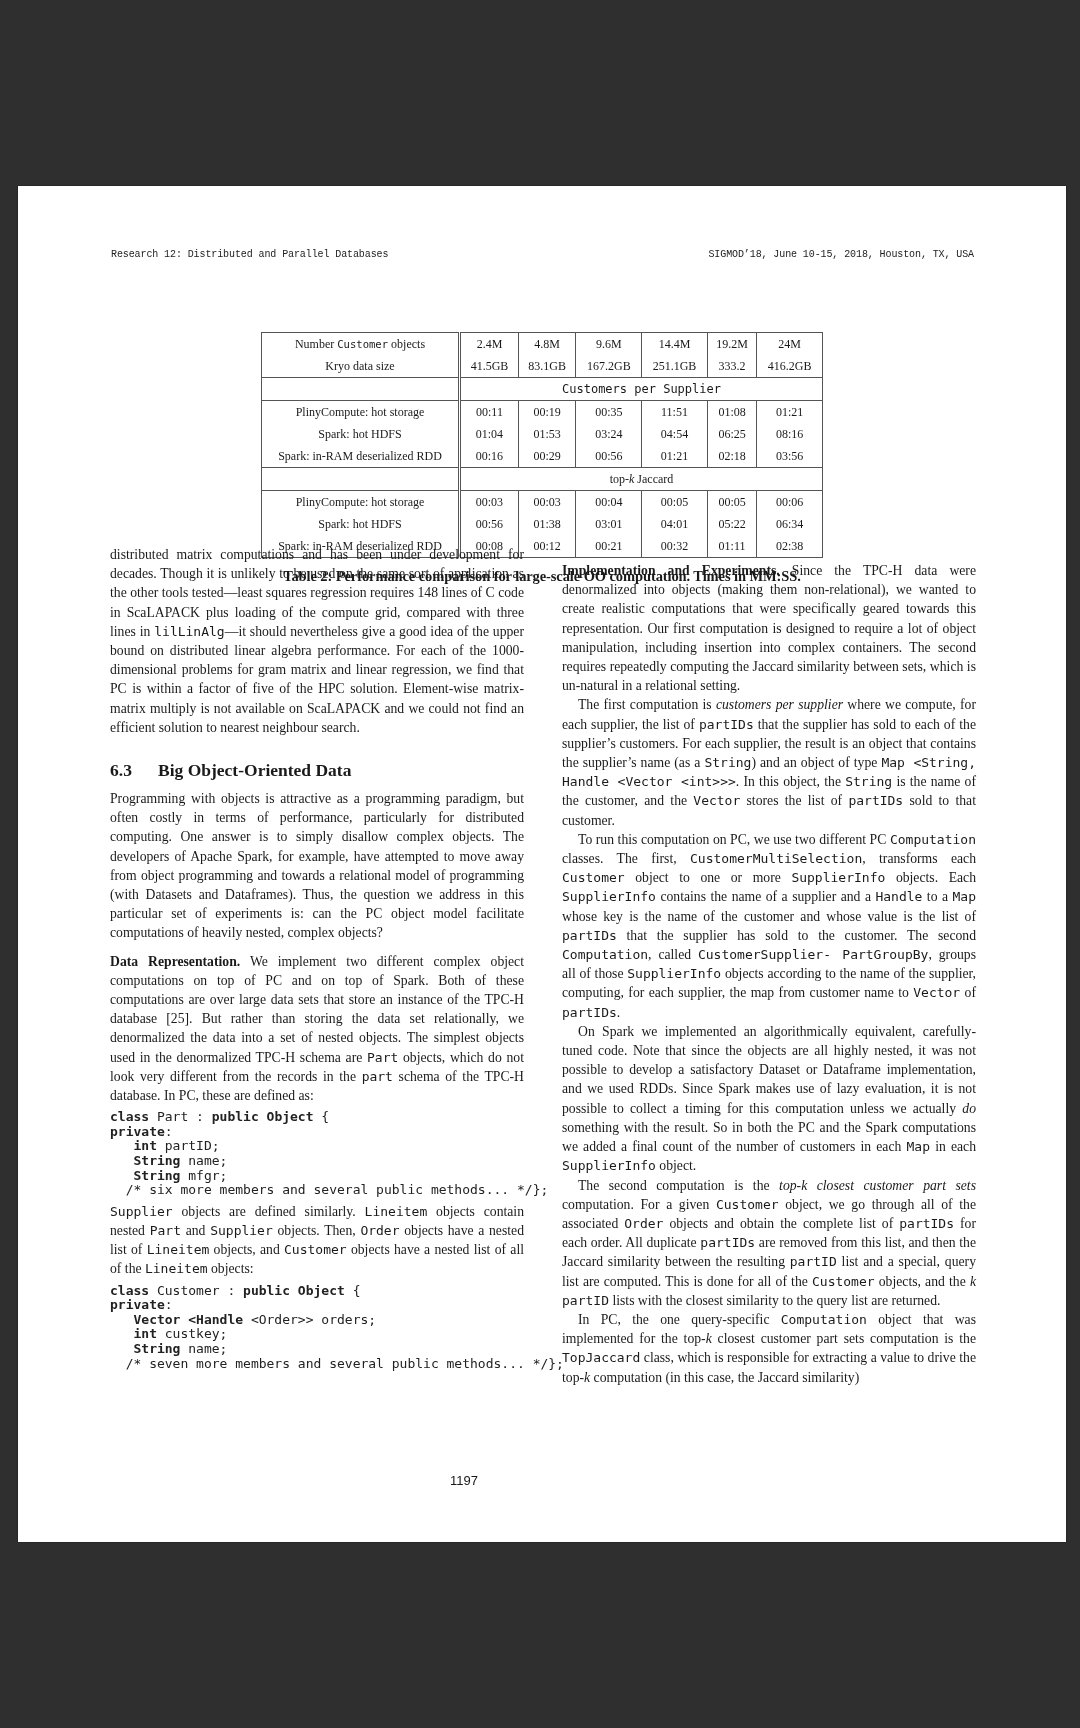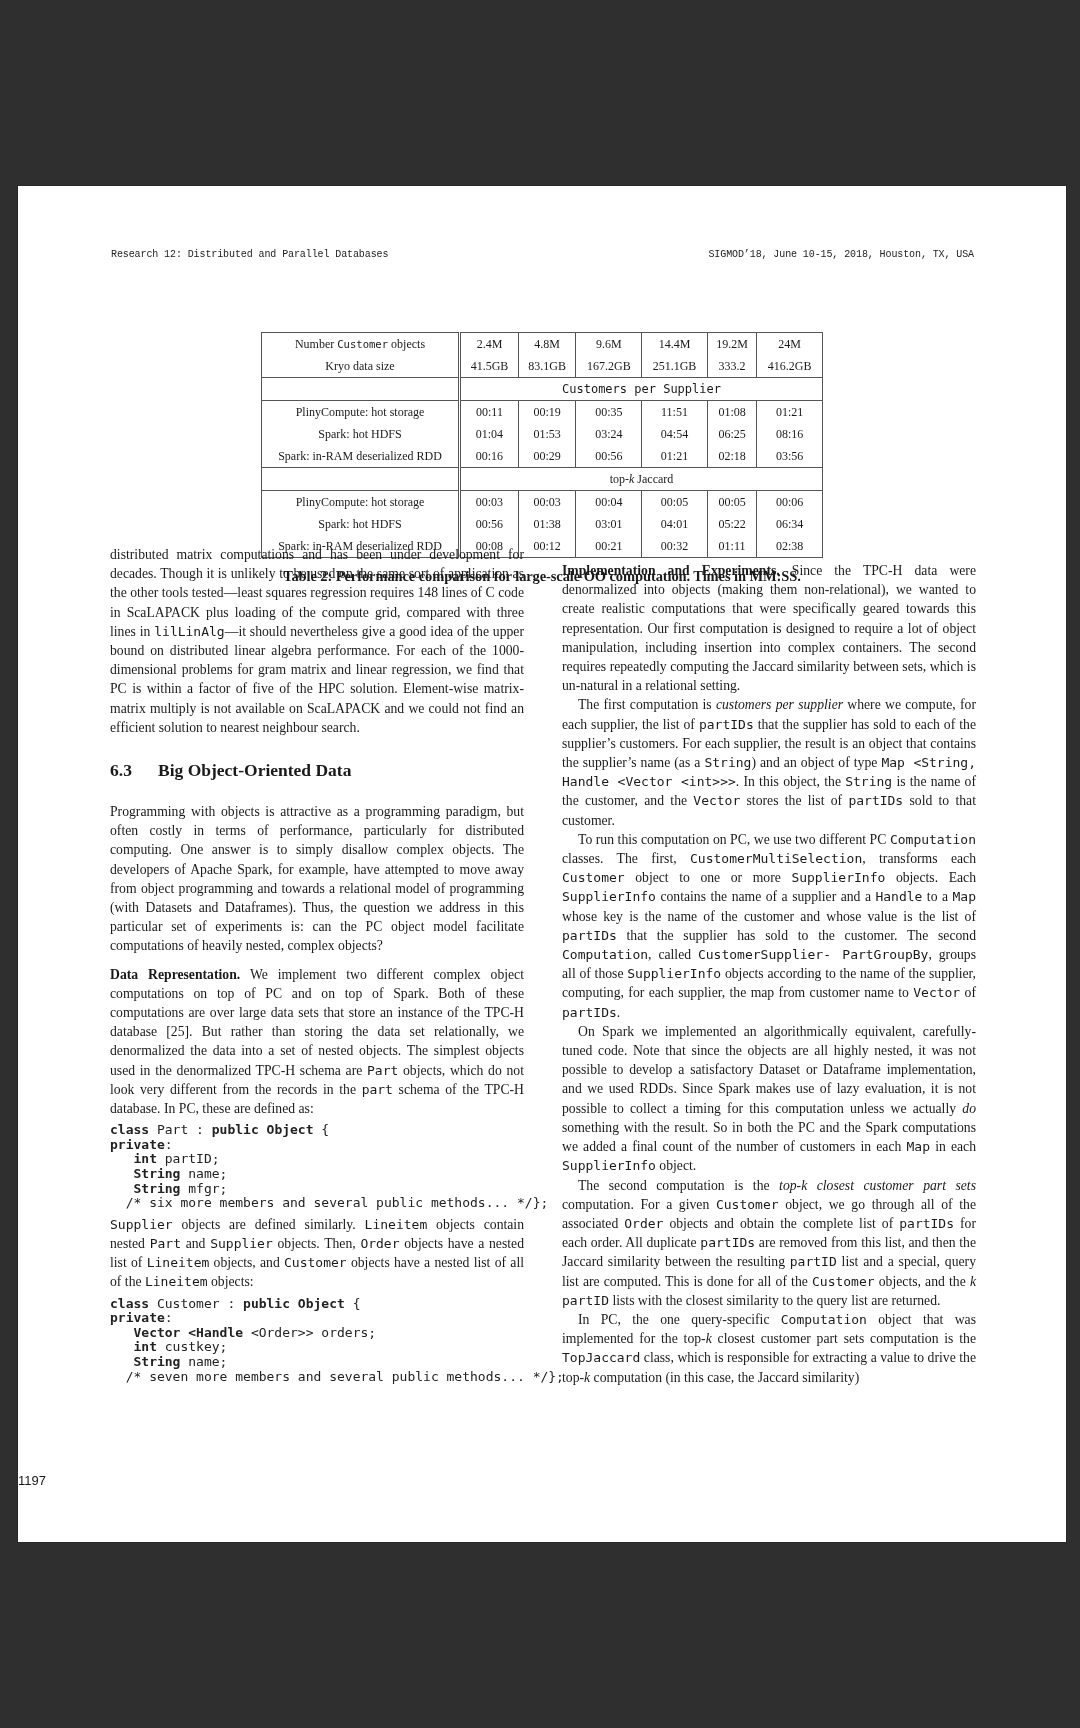--- a/index.html
+++ b/index.html
@@ -16,27 +16,27 @@
   table.t td.sec { font-size:12px; }
   .mono { font-family:"DejaVu Sans Mono", "Liberation Mono", monospace; font-size:0.88em; }
   .caption { margin-top:10px; text-align:center; font-weight:bold; font-size:14.5px; letter-spacing:-0.1px; white-space:nowrap; }
 
   .col { position:absolute; top:359px; width:414px; font-size:13.7px; line-height:19.2px; text-align:justify; }
   .col.left { left:92px; }
   .col.right { left:544px;margin-top:16px; }
   .col p { margin:0; }
   .col p.ind { text-indent:16px; }
   .col .mono { font-size:13px; }
-  h3.sec { font-size:17.5px; font-weight:bold; margin:22px 0 21px 0; line-height:22px; }
+  h3.sec { font-size:17.5px; font-weight:bold; margin:22px 0 8px 0; line-height:22px; }
   h3.sec .num { display:inline-block; width:48px; }
   .runin { font-weight:bold; }
   pre.code { margin:5px 0 4px 0; font-family:"DejaVu Sans Mono", "Liberation Mono", monospace; font-size:13px; line-height:14.6px; color:#222; white-space:pre; }
   pre.code b { font-weight:bold; }
   .gap { height:9px; }
-  .pagenum { position:absolute; top:1287px; left:0; width:892px; text-align:left; font-family:"Liberation Sans", "DejaVu Sans", sans-serif; font-size:13px; }
+  .pagenum { position:absolute; top:1287px; left:0; width:892px; text-align:center; font-family:"Liberation Sans", "DejaVu Sans", sans-serif; font-size:13px; }
 </style>
 </head>
 <body>
 
 <div class="page">
   <div class="hdr left">Research 12: Distributed and Parallel Databases</div>
   <div class="hdr right">SIGMOD’18, June 10-15, 2018, Houston, TX, USA</div>
 
   <div class="tablewrap">
     <table class="t">

